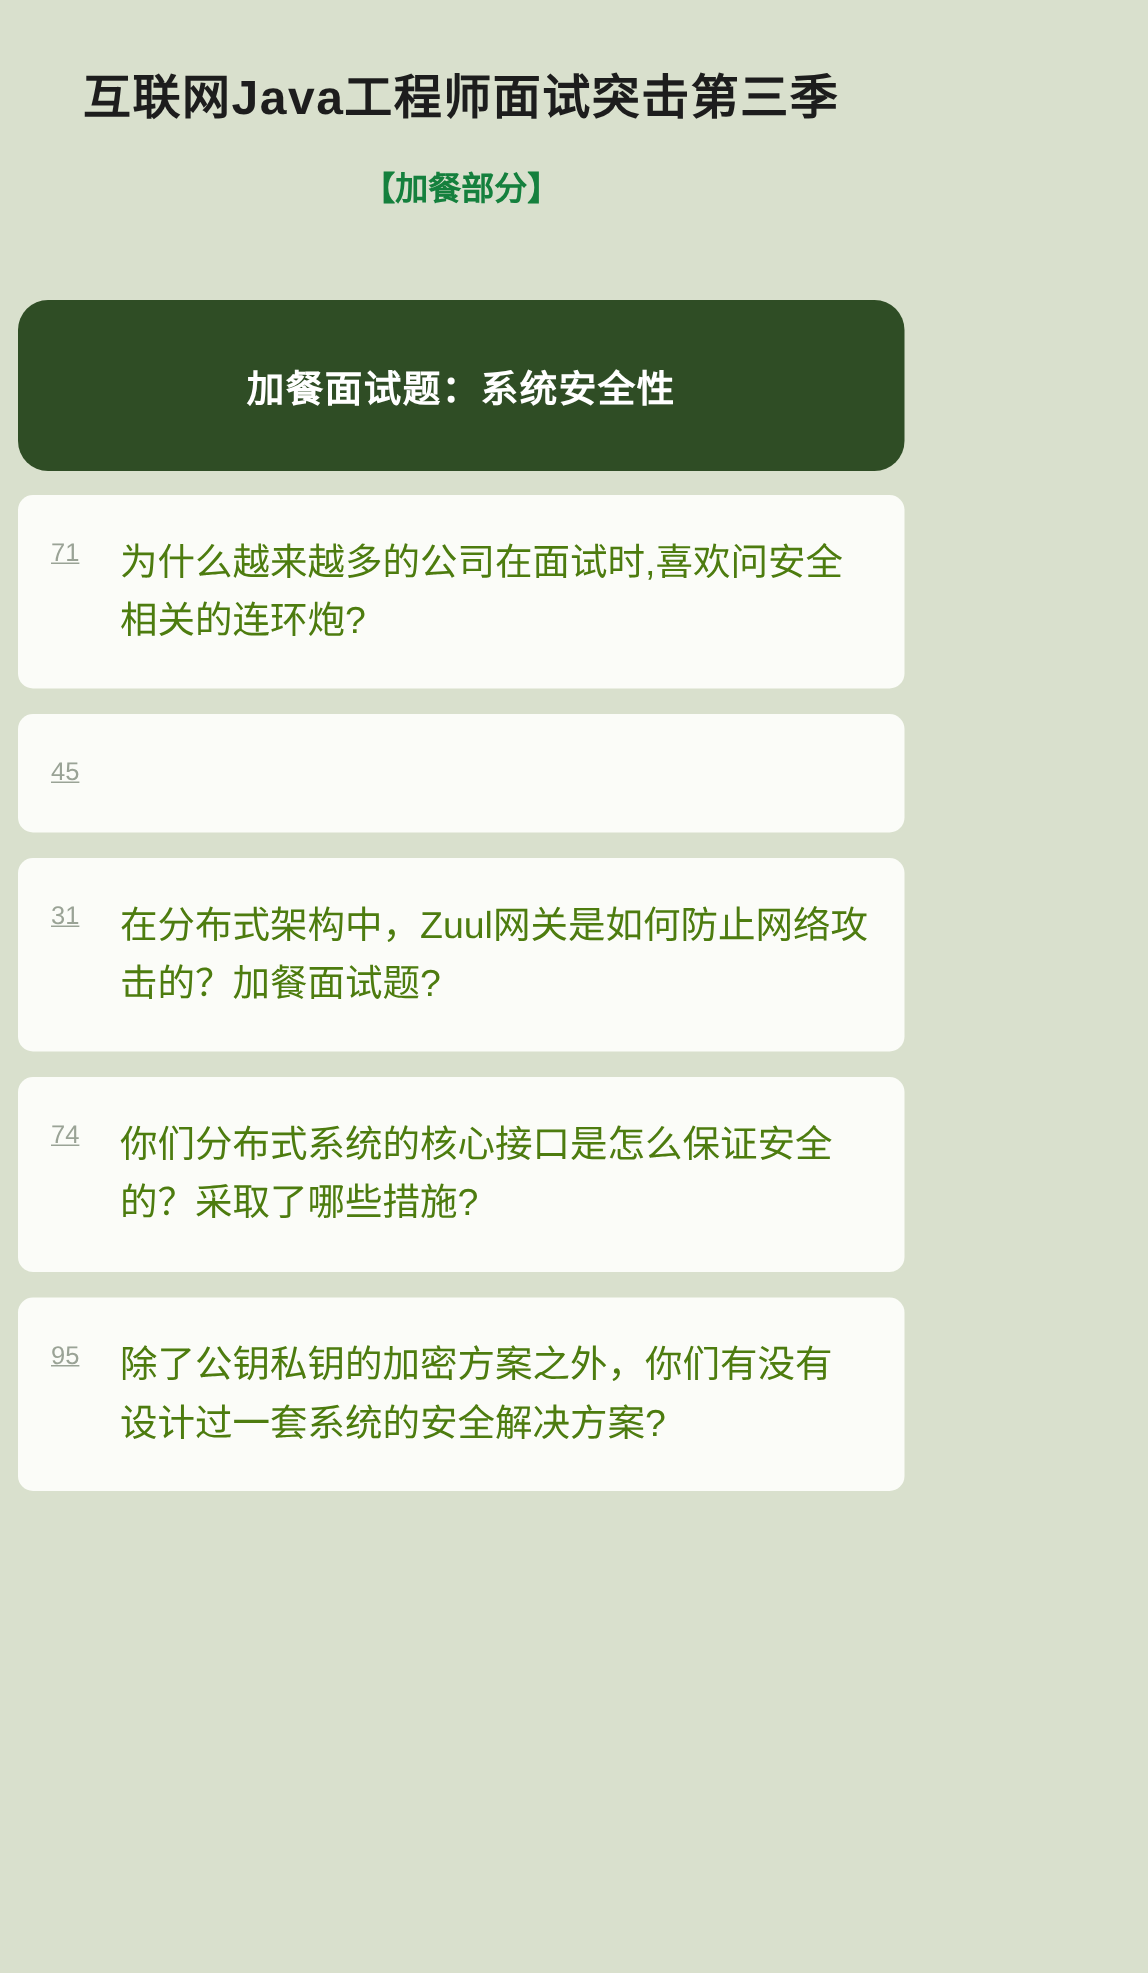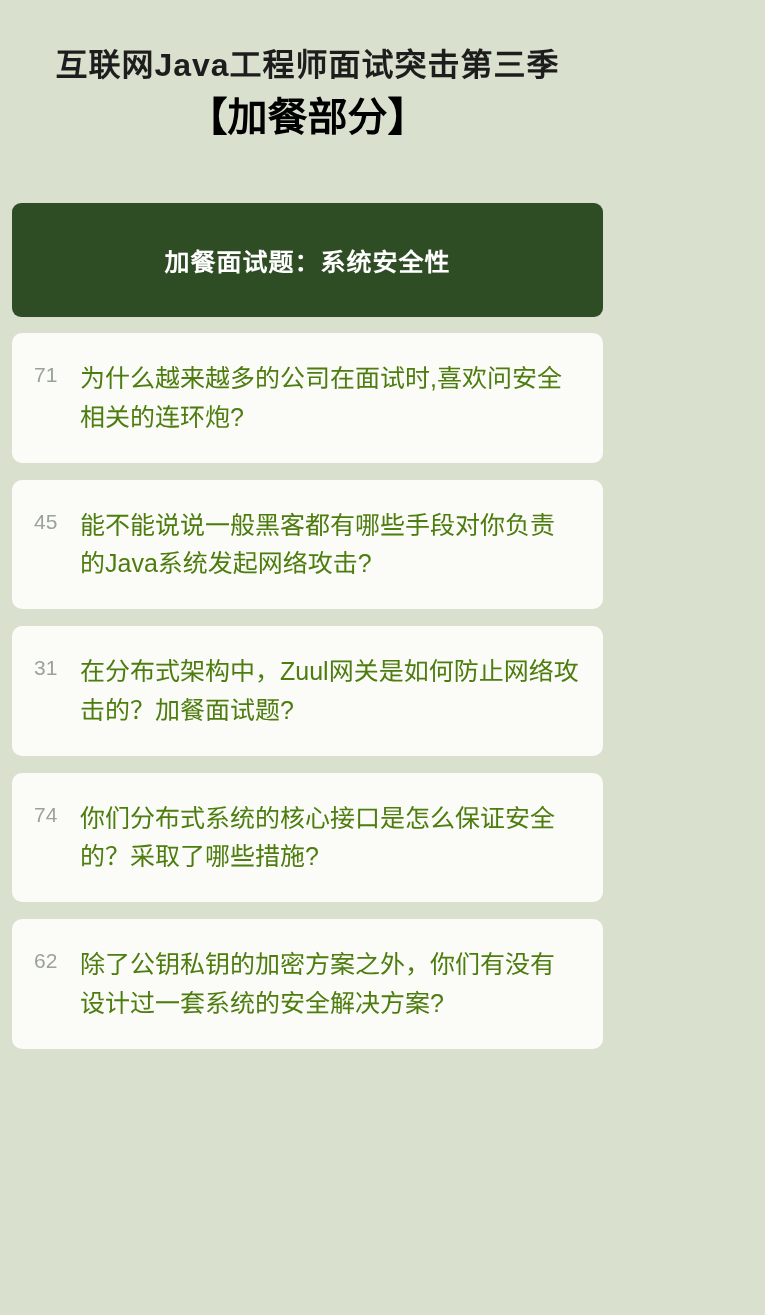--- a/index.html
+++ b/index.html
@@ -29,31 +29,31 @@
   }
   .doc-title {
     font-size: 32px;
     font-weight: bold;
     color: #1d1d1d;
     letter-spacing: 1px;
     line-height: 1.35;
     margin: 0;
   }
   .doc-subtitle {
-    font-size: 40px;
+    font-size: 22px;
     font-weight: bold;
-    color: #000000;
+    color: #15803d;
     line-height: 1.4;
-    margin: 2px 0 0 0;
+    margin: 24px 0 0 0;
   }
   
   .section-banner {
     margin: 44px 0 16px 0;
     background: #2f4d25;
-    border-radius: 9px;
+    border-radius: 20px;
     height: 114px;
     display: flex;
     align-items: center;
     justify-content: center;
   }
   .section-banner-text {
     color: #ffffff;
     font-size: 25px;
     font-weight: bold;
     letter-spacing: 1px;
@@ -66,25 +66,26 @@
     background: #fbfcf8;
     border-radius: 10px;
     margin-bottom: 17px;
     padding: 26px 24px 26px 22px;
     display: flex;
     align-items: flex-start;
     box-sizing: border-box;
   }
   .q-num {
     color: #9aa396;
-    font-size: 21px;
+    font-size: 17px;
     line-height: 1.55;
     min-width: 46px;
     flex: 0 0 46px;
     font-weight: normal;
+    text-decoration: underline;
   }
   .q-text {
     color: #4d7c0f;
     font-size: 25px;
     line-height: 1.55;
     flex: 1 1 auto;
     word-break: break-word;
   }
 </style>
 </head>
@@ -103,34 +104,33 @@
 
   <div class="q-list">
 
     <div class="q-card">
       <span class="q-num">71</span>
       <span class="q-text">为什么越来越多的公司在面试时,喜欢问安全相关的连环炮?</span>
     </div>
 
     <div class="q-card">
       <span class="q-num">45</span>
-      <span class="q-text">能不能说说一般黑客都有哪些手段对你负责的Java系统发起网络攻击?</span>
     </div>
 
     <div class="q-card">
       <span class="q-num">31</span>
       <span class="q-text">在分布式架构中，Zuul网关是如何防止网络攻击的？加餐面试题?</span>
     </div>
 
     <div class="q-card">
       <span class="q-num">74</span>
       <span class="q-text">你们分布式系统的核心接口是怎么保证安全的？采取了哪些措施?</span>
     </div>
 
 
 
     <div class="q-card">
-      <span class="q-num">62</span>
+      <span class="q-num">95</span>
       <span class="q-text">除了公钥私钥的加密方案之外，你们有没有设计过一套系统的安全解决方案?</span>
     </div>
 
   </div>
 </div>
 
 </body></html>

